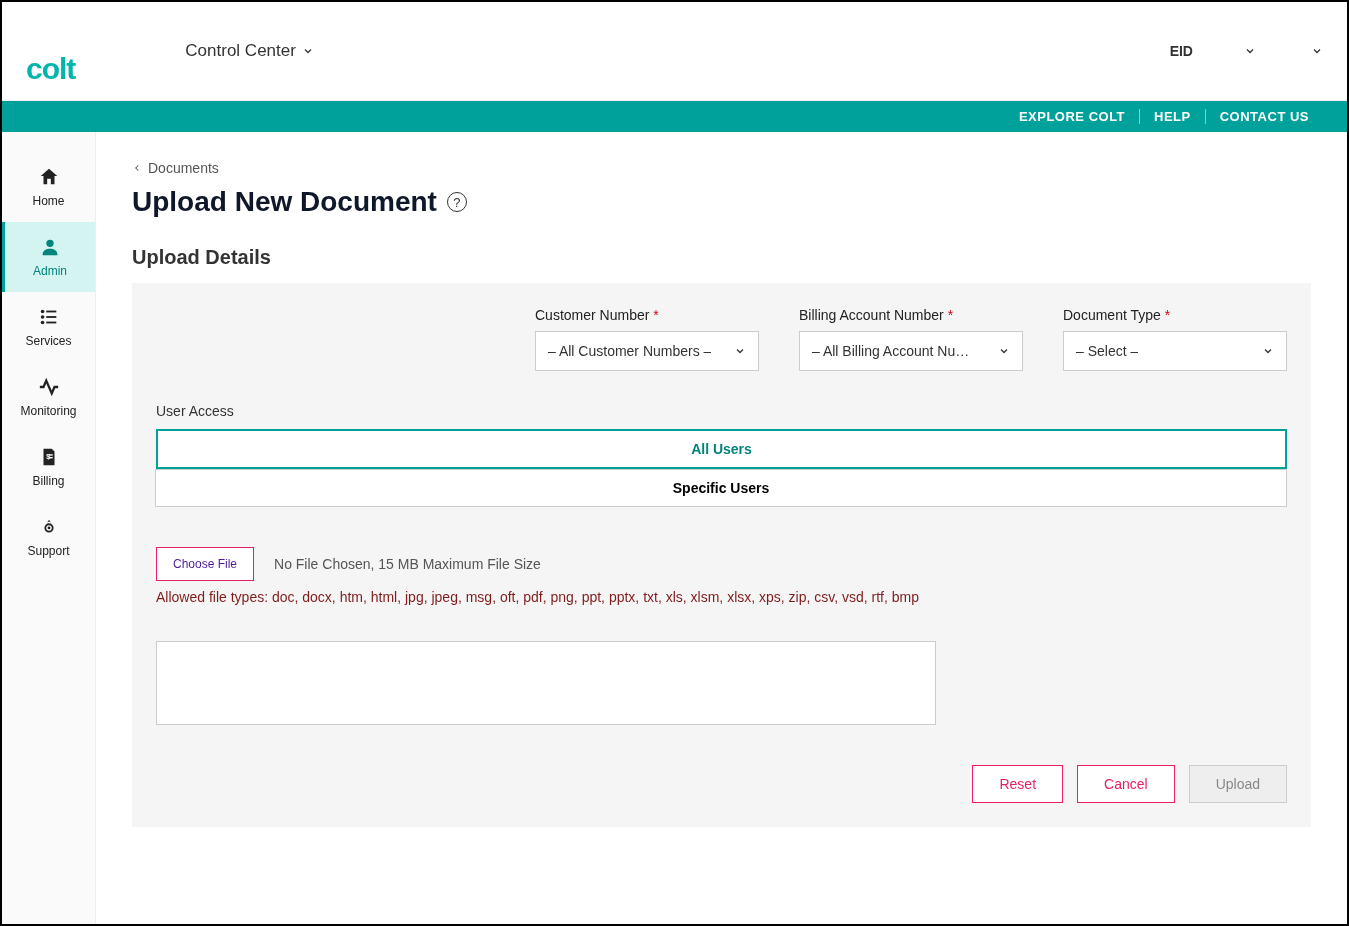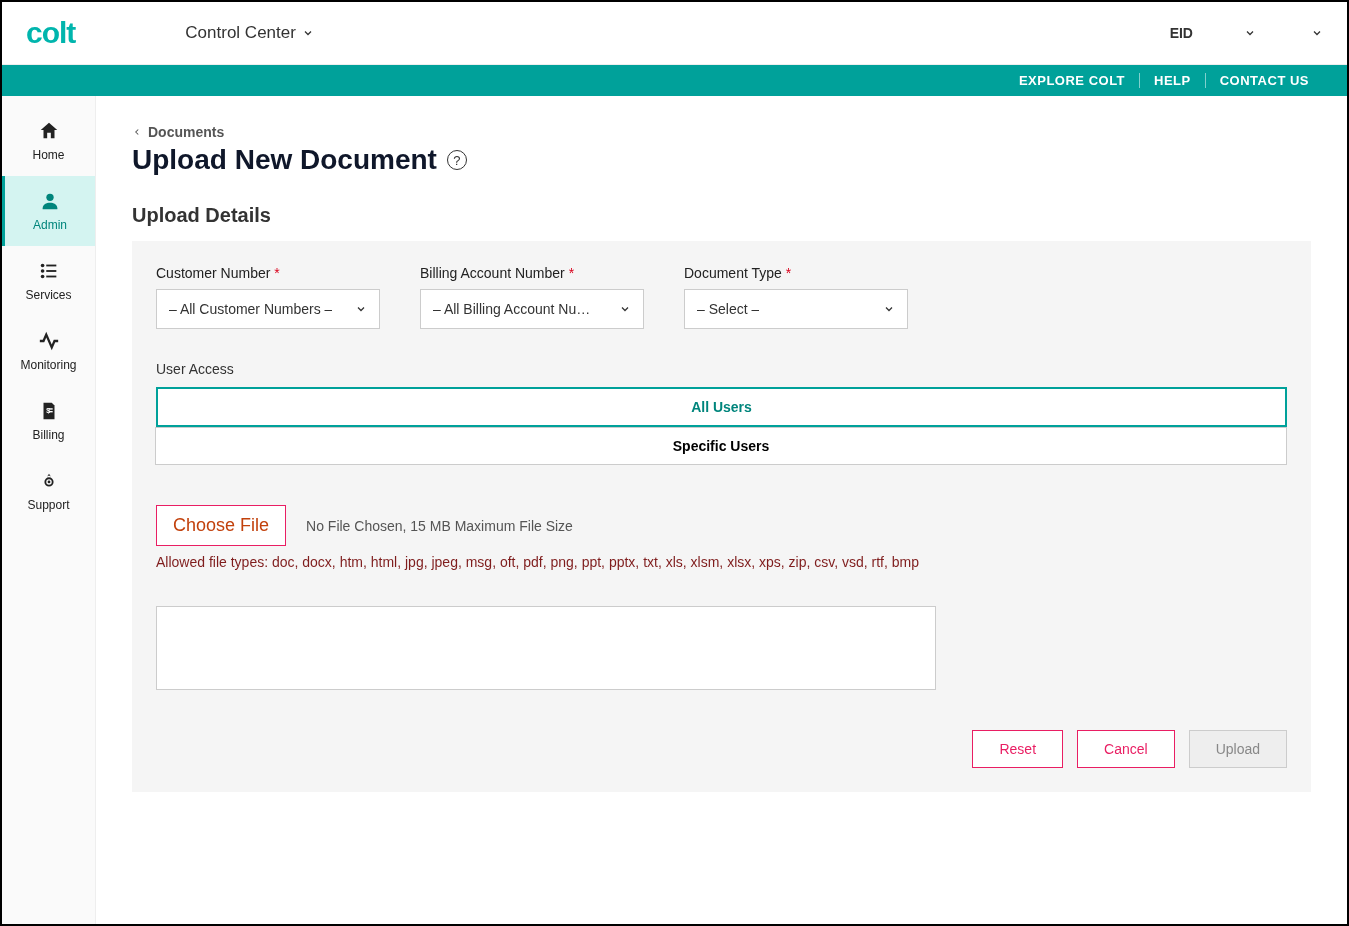--- a/index.html
+++ b/index.html
@@ -1,68 +1,68 @@
 <!DOCTYPE html>
 <html><head>
 <meta charset="utf-8">
 <style>
 * { margin: 0; padding: 0; box-sizing: border-box; }
 body { font-family: -apple-system, BlinkMacSystemFont, "Segoe UI", Arial, sans-serif; background: #fff; color: #333; }
 .app { width: 1349px; height: 926px; border: 2px solid #000; display: flex; flex-direction: column; }
 
 
 .header { display: flex; align-items: center; padding: 14px 24px; border-bottom: 1px solid #eee; }
-.logo { font-size: 30px; font-weight: 800; color: #00b5ad; letter-spacing: -1px; }
+.logo { font-size: 30px; font-weight: 800; color: #00b5ad; letter-spacing: -1px; margin-top: 36px; }
 .app-switcher { margin-left: 110px; font-size: 17px; font-weight: 500; display: flex; align-items: center; gap: 6px; cursor: pointer; }
 .header-right { margin-left: auto; display: flex; align-items: center; gap: 18px; }
 .eid-label { font-size: 14px; font-weight: 600; }
 .eid-value, .user-name { font-size: 14px; color: #888; filter: blur(3px); }
 .header-dd { display: flex; align-items: center; gap: 6px; cursor: pointer; }
 .chev-down { width: 12px; height: 12px; }
 
 
 .tealbar { background: #00a19a; color: #fff; display: flex; justify-content: flex-end; align-items: center; padding: 8px 24px; font-size: 13px; font-weight: 700; letter-spacing: 0.5px; }
 .tealbar a { color: #fff; text-decoration: none; padding: 0 14px; border-left: 1px solid rgba(255,255,255,0.5); cursor: pointer; }
 .tealbar a:first-child { border-left: none; }
 
 
 .body { flex: 1; display: flex; overflow: hidden; }
 
 
-.sidebar { width: 94px; background: #fafafa; border-right: 1px solid #eee; padding-top: 10px; }
+.sidebar { width: 94px; background: #fafafa; border-right: 1px solid #eee; padding-top: 20px; }
 .side-item { display: flex; flex-direction: column; align-items: center; padding: 14px 4px; font-size: 12px; color: #222; cursor: pointer; gap: 6px; }
 .side-item.active { background: #d4f4f1; color: #00857c; border-left: 3px solid #00a19a; }
 .side-icon { width: 22px; height: 22px; }
 
 
 .main { flex: 1; padding: 28px 36px; overflow-y: auto; }
-.breadcrumb { display: flex; align-items: center; gap: 6px; color: #555; font-size: 14px; margin-bottom: 4px; cursor: pointer; font-weight: bold; }
+.breadcrumb { display: flex; align-items: center; gap: 6px; color: #555; font-size: 14px; margin-bottom: 10px; cursor: pointer; }
 .bc-chev { width: 10px; height: 10px; }
 .page-title-row { display: flex; align-items: center; gap: 10px; margin-bottom: 28px; }
 .page-title { font-size: 28px; font-weight: 800; color: #0f172a; }
 .help-icon { width: 20px; height: 20px; border: 1.5px solid #333; border-radius: 50%; display: flex; align-items: center; justify-content: center; font-size: 13px; cursor: pointer; }
 
 .section-title { font-size: 20px; font-weight: 800; margin-bottom: 14px; }
 
 .panel { background: #f5f5f5; padding: 24px; }
-.field-row { display: flex; gap: 40px; margin-bottom: 32px; }
+.field-row { display: flex; gap: 40px; margin-bottom: 32px; justify-content: flex-end; }
 .field { display: flex; flex-direction: column; gap: 8px; }
 .field-label { font-size: 14px; color: #222; }
 .req { color: #d9001b; }
 .select-box { width: 224px; height: 40px; background: #fff; border: 1px solid #ccc; display: flex; align-items: center; justify-content: space-between; padding: 16px 12px; font-size: 14px; color: #333; cursor: pointer; overflow: hidden; white-space: nowrap; text-overflow: ellipsis; }
 .select-box span { overflow: hidden; text-overflow: ellipsis; }
 
 .user-access-label { font-size: 14px; margin-bottom: 10px; }
 .toggle-group { display: flex; margin-bottom: 40px; flex-direction: column; }
 .toggle-btn { padding: 10px 20px; background: #fff; border: 1px solid #ccc; font-size: 14px; cursor: pointer; font-weight: 600; }
 .toggle-btn.active { border: 2px solid #00a19a; color: #00857c; }
 .toggle-btn + .toggle-btn { margin-left: -1px; }
 
 .file-row { display: flex; align-items: center; gap: 20px; margin-bottom: 8px; }
-.choose-file { padding: 9px 16px; background: #fff; border: 1px solid #e91e63; color: #c2410c; font-size: 18px; cursor: pointer; font-weight: 500; }
+.choose-file { padding: 9px 16px; background: #fff; border: 1px solid #e91e63; color: #4c1d95; font-size: 12px; cursor: pointer; font-weight: 500; }
 .file-status { font-size: 14px; color: #555; }
 .allowed-types { font-size: 14px; color: #7f1d1d; margin-bottom: 36px; }
 
 .desc-label { font-size: 14px; margin-bottom: 10px; display: block; }
 .desc-textarea { width: 780px; height: 84px; border: 1px solid #ccc; background: #fff; padding: 8px; font-family: inherit; font-size: 14px; resize: none; }
 
 .action-row { display: flex; justify-content: flex-end; gap: 14px; margin-top: 36px; }
 .btn { padding: 10px 26px; font-size: 14px; border: 1px solid #ccc; background: #fff; cursor: pointer; font-weight: 500; }
 .btn.outline-pink { border-color: #e91e63; color: #e91e63; }
 .btn.disabled { background: #eee; color: #888; cursor: not-allowed; }

